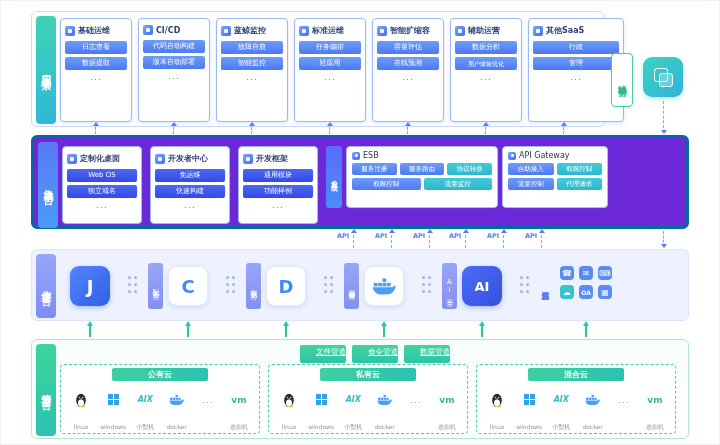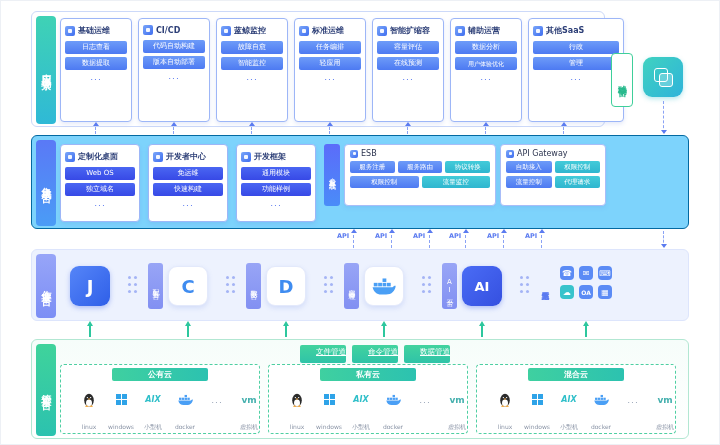--- a/index.html
+++ b/index.html
@@ -2,21 +2,21 @@
 <html><head>
 <meta charset="utf-8">
 <style>
   * { margin:0; padding:0; box-sizing:border-box; }
   html,body { background:#fff; }
   .stage { position:relative; width:720px; height:445px; overflow:hidden; background:#fff;
            font-family:"DejaVu Sans","Liberation Sans",sans-serif; border:1px solid #edf0f5; }
 
   .sec { position:absolute; border-radius:6px; }
   .sec-app { border:1px solid #ccd9f9; background:#fff; }
-  .sec-int { border:1px solid #0369a1; background:#7dd3fc; }
+  .sec-int { border:3px solid #0369a1; background:#6d28d9; }
   .sec-job { background:#edf2fe; border:1px solid #dde5fc; }
   .sec-ctl { border:1px solid #b2e7d2; background:linear-gradient(180deg,#f6fdfa,#ffffff); }
 
   .sec-label { position:absolute; border-radius:4px; color:#fff; display:flex; align-items:center;
                justify-content:center; font-size:10px; font-weight:bold; }
   .vtext { writing-mode:vertical-rl; text-orientation:upright; letter-spacing:2px; }
   .grad-teal   { background:linear-gradient(180deg,#3fd2b5,#2fb9d6); }
   .grad-blue   { background:linear-gradient(180deg,#5a79f6,#4a9cf6); }
   .grad-lpurple{ background:linear-gradient(180deg,#97a5f8,#7c8ef5); }
   .grad-green  { background:linear-gradient(180deg,#3fd39b,#2cc2af); }
@@ -91,21 +91,21 @@
   .mglyph::after { content:""; position:absolute; right:0; bottom:0; width:12px; height:12px;
                    border:1.5px solid #fff; border-radius:3px; background:rgba(255,255,255,.25); }
 
   .pipe { position:absolute; height:18px; line-height:13px; border-radius:2px;
           background:linear-gradient(180deg,#42d39e,#2fc3a8); color:#fff; font-size:7.5px; text-align:right;text-decoration:underline; }
   .cloud { position:absolute; border:1px dashed #4ecfa2; border-radius:4px; background:#fff; }
   .cloud-title { position:absolute; left:50%; transform:translateX(-50%); top:3px; width:96px; height:13px;
                  line-height:13px; border-radius:2px; background:linear-gradient(90deg,#3fd0a0,#2cc2b0);
                  color:#fff; font-size:8px; font-weight:bold; text-align:center; }
   .os-row { position:absolute; left:8px; right:8px; top:27px; display:flex; justify-content:space-between; }
-  .os-item { display:flex; flex-direction:column; align-items:center; gap:16px; min-width:24px;margin-left:8px; }
+  .os-item { display:flex; flex-direction:column; align-items:center; gap:16px; min-width:24px; }
   .os-ic { height:15px; display:flex; align-items:center; justify-content:center; }
   .os-label { font-size:6px; color:#8a94a6; white-space:nowrap; }
   .aix-text { font-size:8px; font-weight:bold; color:#2fbfc9; font-style:italic; }
   .vm-text { font-size:9px; font-weight:bold; color:#45b0ae; }
   .win-icon { width:11px; height:11px; display:grid; grid-template-columns:1fr 1fr; grid-template-rows:1fr 1fr; gap:1px; }
   .win-icon i { background:#2ea3e8; }
   .ell { color:#9aa6b8; font-size:9px; letter-spacing:1px; }
 </style>
 </head>
 <body>

